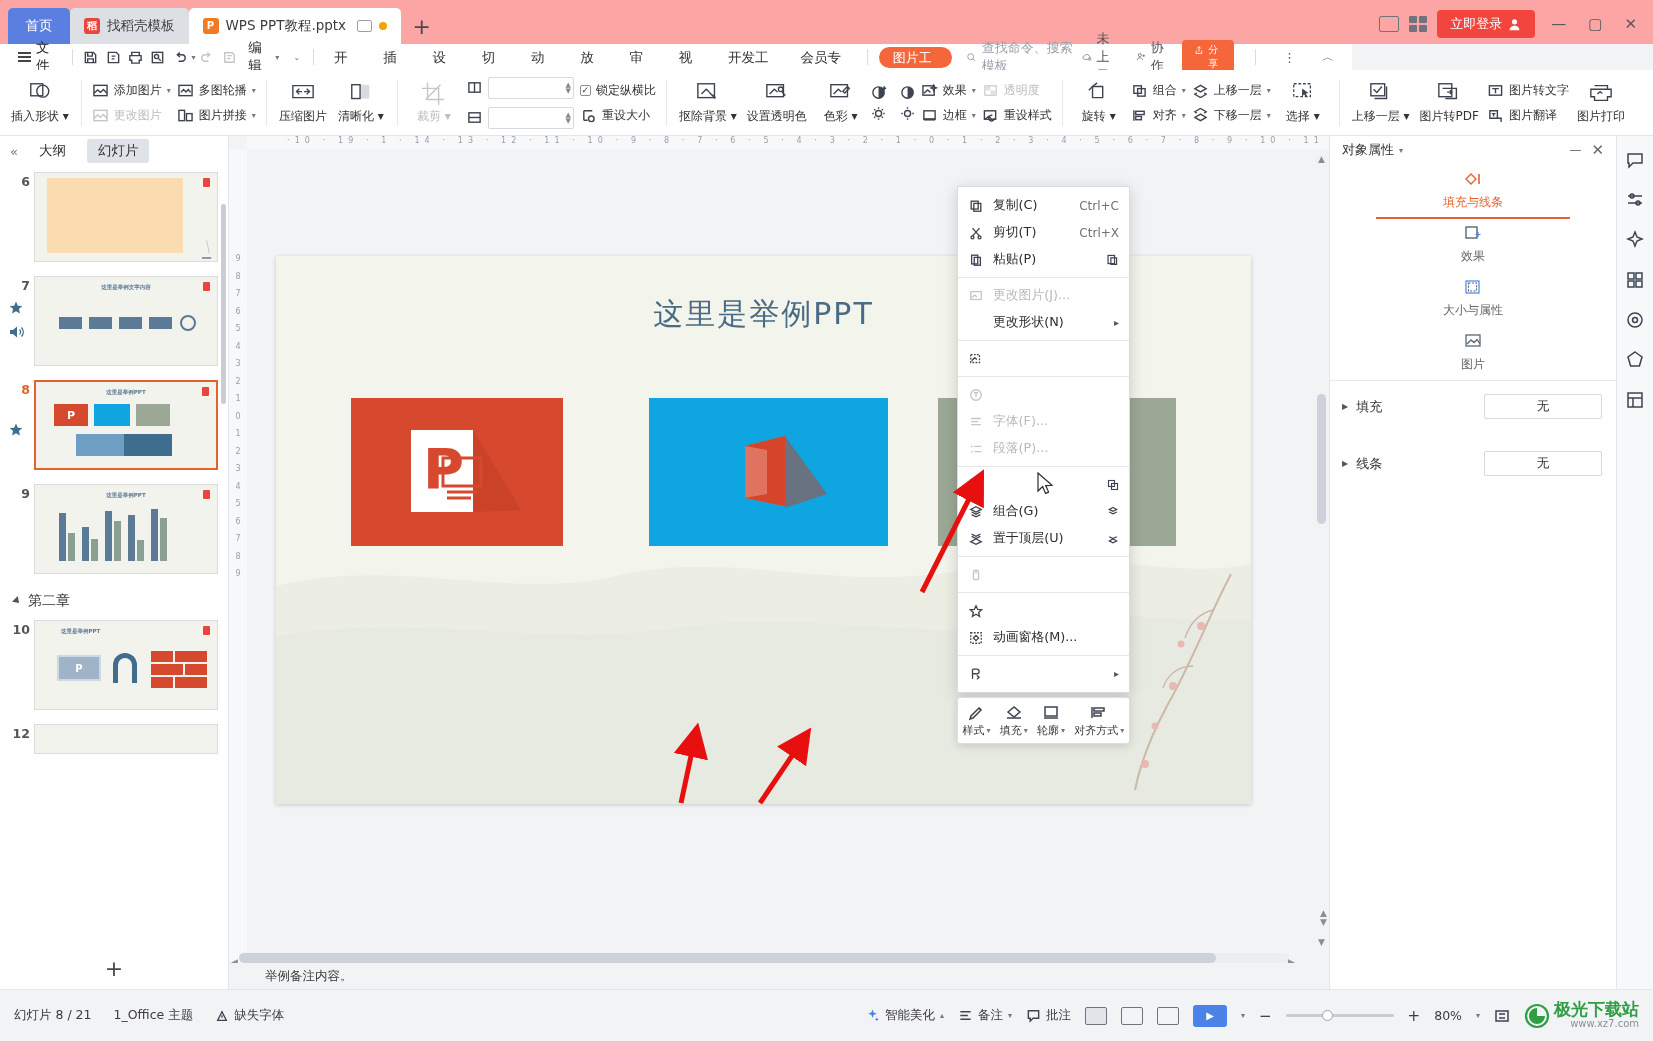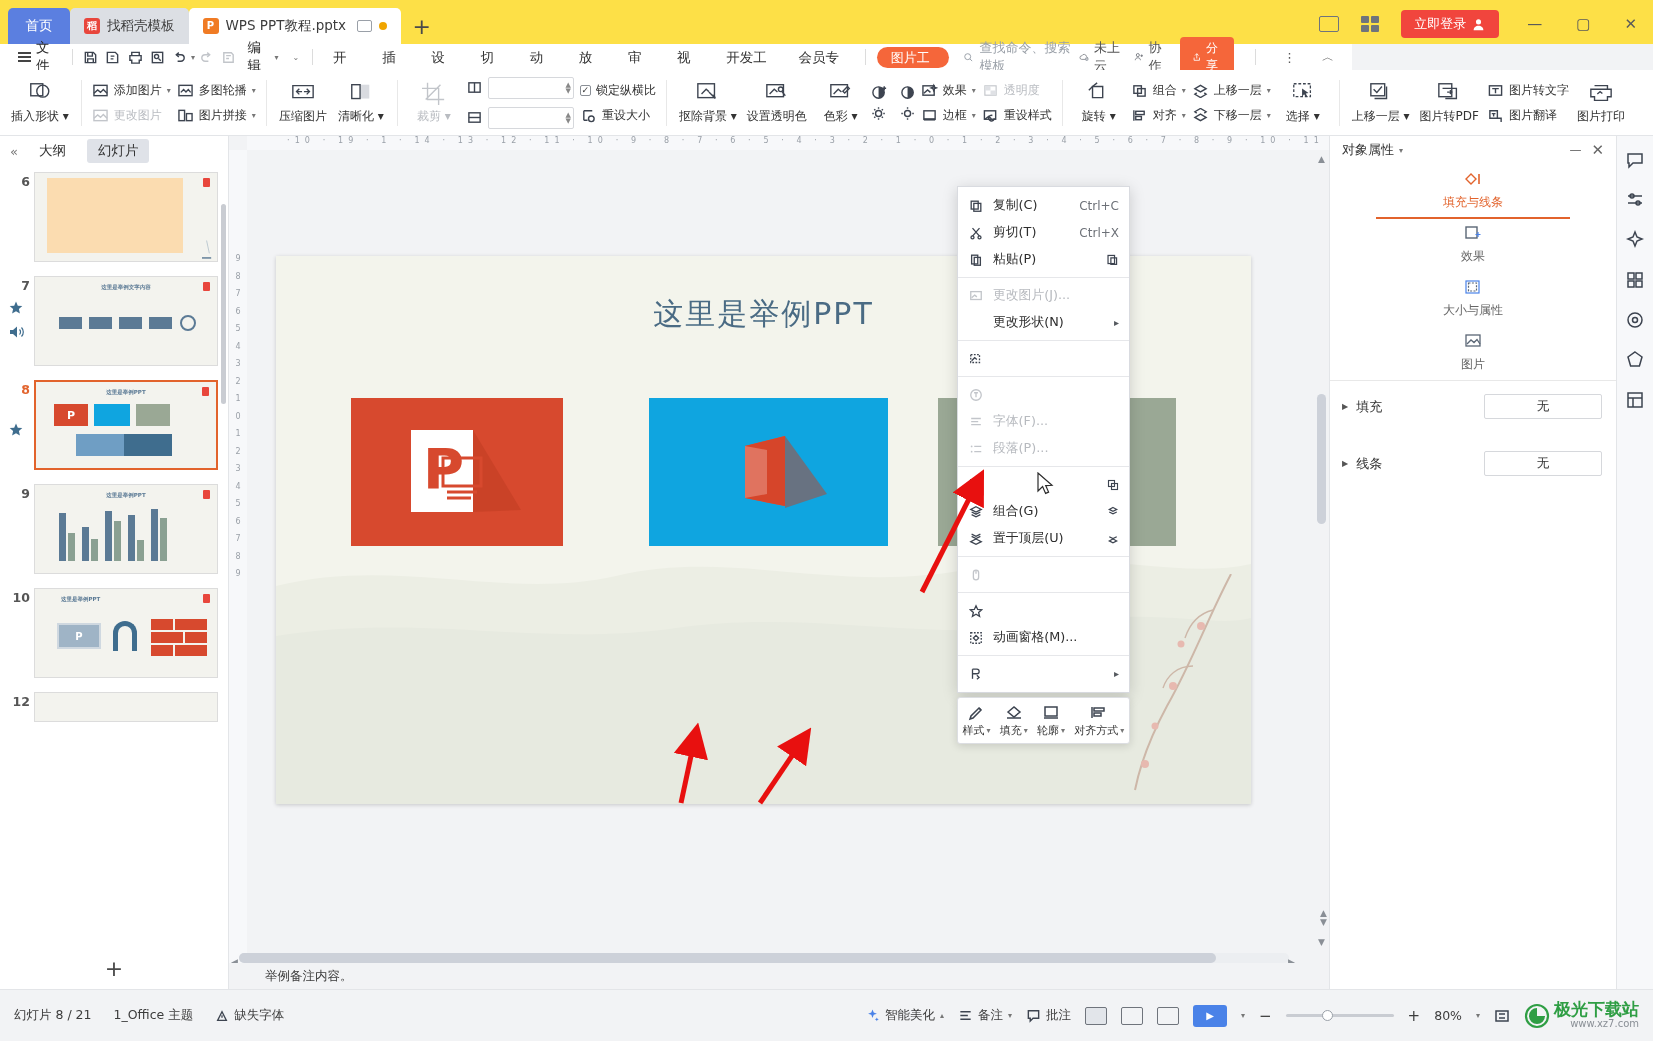--- a/index.html
+++ b/index.html
@@ -5,36 +5,36 @@
   * { box-sizing: border-box; margin:0; padding:0; }
   html,body{
     width:1653px; height:1041px; overflow:hidden;
     font-family:"DejaVu Sans","Liberation Sans",sans-serif;
     font-size:13px; color:#2b2b2b; background:#f2f3f5;
   }
   .app{ position:relative; width:1653px; height:1041px; }
 
   
   .tabbar{ position:absolute; left:0; top:0; width:1653px; height:44px;
-    background:#fde047; display:flex; align-items:flex-end; }
+    background:#fca5a5; display:flex; align-items:flex-end; }
   .tab{ height:36px; display:flex; align-items:center; gap:7px;
     padding:0 14px; font-size:13.5px; color:#3c3c3c; cursor:pointer;
     border-radius:5px 5px 0 0; }
   .tab.home{ background:#5b7fe0; color:#fff; margin-left:8px; width:62px;
     justify-content:center; }
   .tab.tpl{ background:#dcdfe4; }
   .tab.active{ background:#fff; width:212px; position:relative; }
   .tab .dot{ width:8px;height:8px;border-radius:50%;background:#f0a500; }
   .ic-sq{ width:16px;height:16px;border-radius:3px;display:inline-block;
     font-size:10px;color:#fff;text-align:center;line-height:16px;font-weight:bold; }
   .ic-red{ background:#e8463c; }
   .ic-orange{ background:#f07b24; }
   .tab-mon{ width:15px;height:12px;border:1.6px solid #9aa0a8;border-radius:2px; }
   .plus{ font-size:22px;color:#4a4a4a;margin-left:12px;margin-bottom:5px;cursor:pointer; }
-  .tabbar-right{ margin-left:auto; display:flex;align-items:center;gap:22px;
+  .tabbar-right{ margin-left:auto; display:flex;align-items:center;gap:10px;
     padding:0 10px 6px 0; }
   .login-btn{ background:#f1453d; color:#fff; border-radius:4px;
     padding:5px 13px; font-size:13px; display:flex; align-items:center; gap:5px; cursor:pointer;}
   .win-btn{ font-size:15px; color:#5a5a5a; padding:0 6px; cursor:pointer; }
   .mini-ic{ width:20px;height:16px;border:1.5px solid #6f747c;border-radius:2px; }
   .mini-ic2{ width:18px;height:16px;display:grid;grid-template-columns:1fr 1fr;
     grid-template-rows:1fr 1fr; gap:2px; }
   .mini-ic2 i{ background:#6f747c; border-radius:1px; display:block;}
 
   
@@ -48,21 +48,21 @@
   .qsep{ width:1px;height:16px;background:#dcdcdc;margin:0 7px; }
   .mtab{ padding:0 13px; height:26px; line-height:26px; font-size:13.5px;
     color:#333; cursor:pointer; }
   .mtab.pill{ background:#f5663a; color:#fff; border-radius:13px; height:21px;
     line-height:21px; padding:0 14px; margin:0 4px; font-size:13px;}
   .msearch{ display:flex;align-items:center;gap:5px;color:#9aa0a8;font-size:13px;
     margin-left:10px; cursor:text;}
   .menubar-right{ margin-left:auto; display:flex;align-items:center;gap:14px;padding-right:12px;}
   .mr-item{ display:flex;align-items:center;gap:4px;font-size:13px;color:#555;cursor:pointer;}
   .share-btn{ background:#f5663a;color:#fff;border-radius:4px;padding:3px 12px;
-    font-size:12px;display:flex;align-items:center;gap:4px;cursor:pointer;}
+    font-size:10px;display:flex;gap:4px;cursor:pointer;}
 
   
   .ribbon{ position:absolute; left:0; top:70px; width:1653px; height:66px;
     background:#fff; border-bottom:1px solid #e3e5e8;
     display:flex; align-items:center; padding-left:6px; }
   .rgroup{ display:flex; align-items:center; height:62px; }
   .rsep{ width:1px; height:46px; background:#e8e8e8; margin:0 7px; }
   .rbig{ display:flex;flex-direction:column;align-items:center;justify-content:center;
     min-width:58px; padding:0 5px; cursor:pointer; gap:3px; }
   .rbig .lbl{ font-size:12px; color:#333; white-space:nowrap; }
@@ -720,20 +720,24 @@
           <span class="bar" style="left:56px;top:54px;width:7px;height:22px;background:#8aa092"></span>
           <span class="bar" style="left:70px;top:26px;width:7px;height:50px"></span>
           <span class="bar" style="left:79px;top:36px;width:7px;height:40px;background:#8aa092"></span>
           <span class="bar" style="left:93px;top:30px;width:7px;height:46px"></span>
           <span class="bar" style="left:102px;top:55px;width:7px;height:21px;background:#8aa092"></span>
           <span class="bar" style="left:116px;top:24px;width:7px;height:52px"></span>
           <span class="bar" style="left:125px;top:33px;width:7px;height:43px;background:#8aa092"></span>
         </div>
       </div>
 
+      <div class="chaphead">
+        <span class="tri"></span>
+        <span>第二章</span>
+      </div>
 
       <div class="thumbrow">
         <div class="tnum">10</div>
         <div class="slide">
           <div class="mini-title" style="text-align:left;left:26px">这里是举例PPT</div>
           <div class="mini-o"></div>
           <div style="position:absolute;left:22px;top:34px;width:44px;height:26px;background:#9fb4c6;border:2px solid #cfd8e0;display:flex;align-items:center;justify-content:center;color:#fff;font-size:10px;font-weight:bold">P</div>
           <div style="position:absolute;left:78px;top:32px;width:24px;height:30px;border:5px solid #3f6d8e;border-bottom:none;border-radius:12px 12px 0 0"></div>
           <div style="position:absolute;left:116px;top:30px;width:22px;height:11px;background:#d7492e"></div>
           <div style="position:absolute;left:140px;top:30px;width:32px;height:11px;background:#d7492e"></div>

